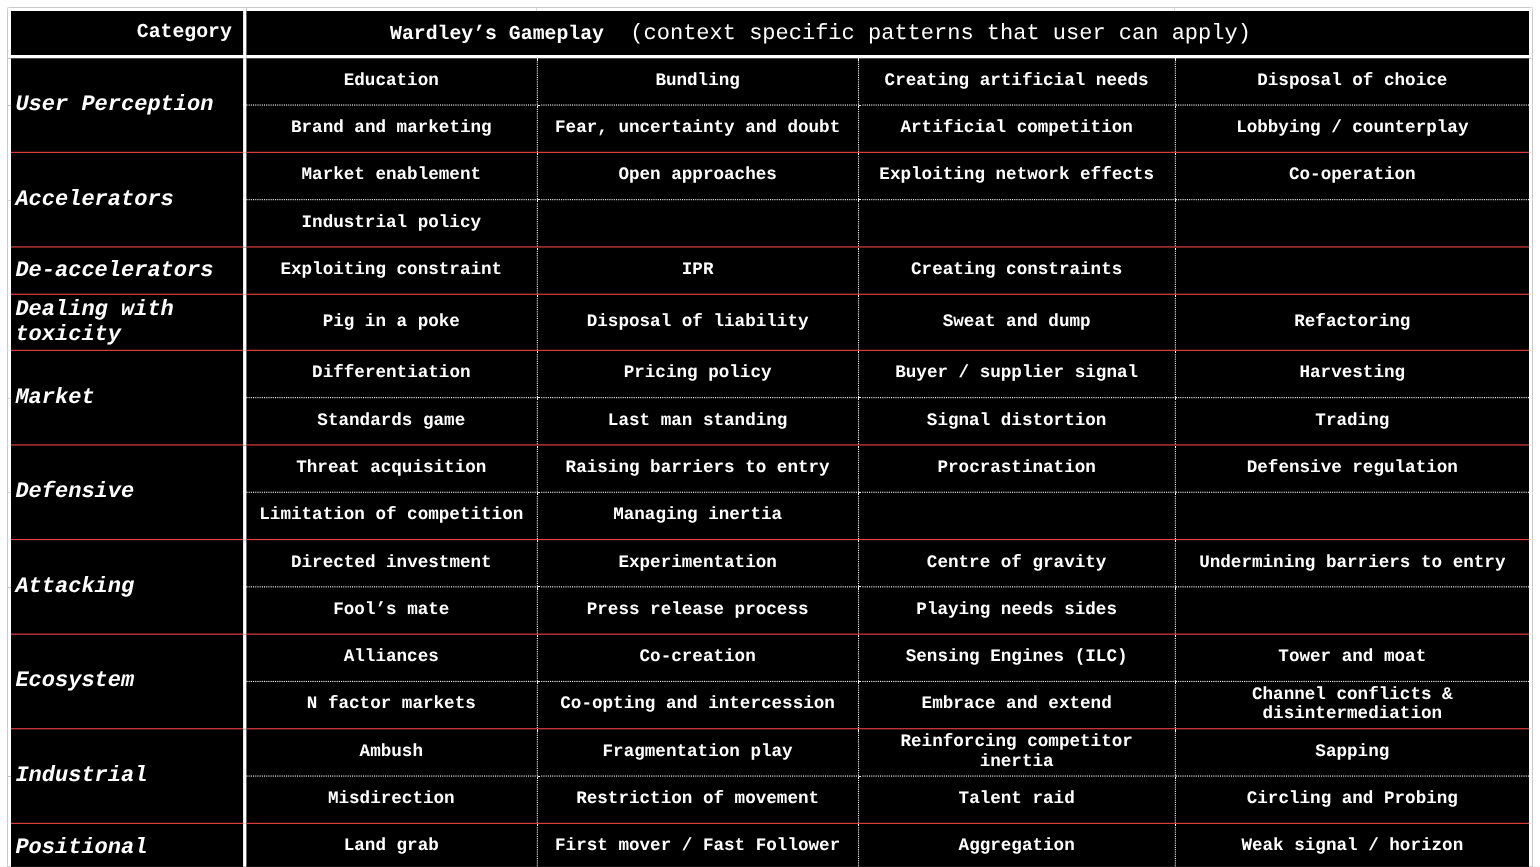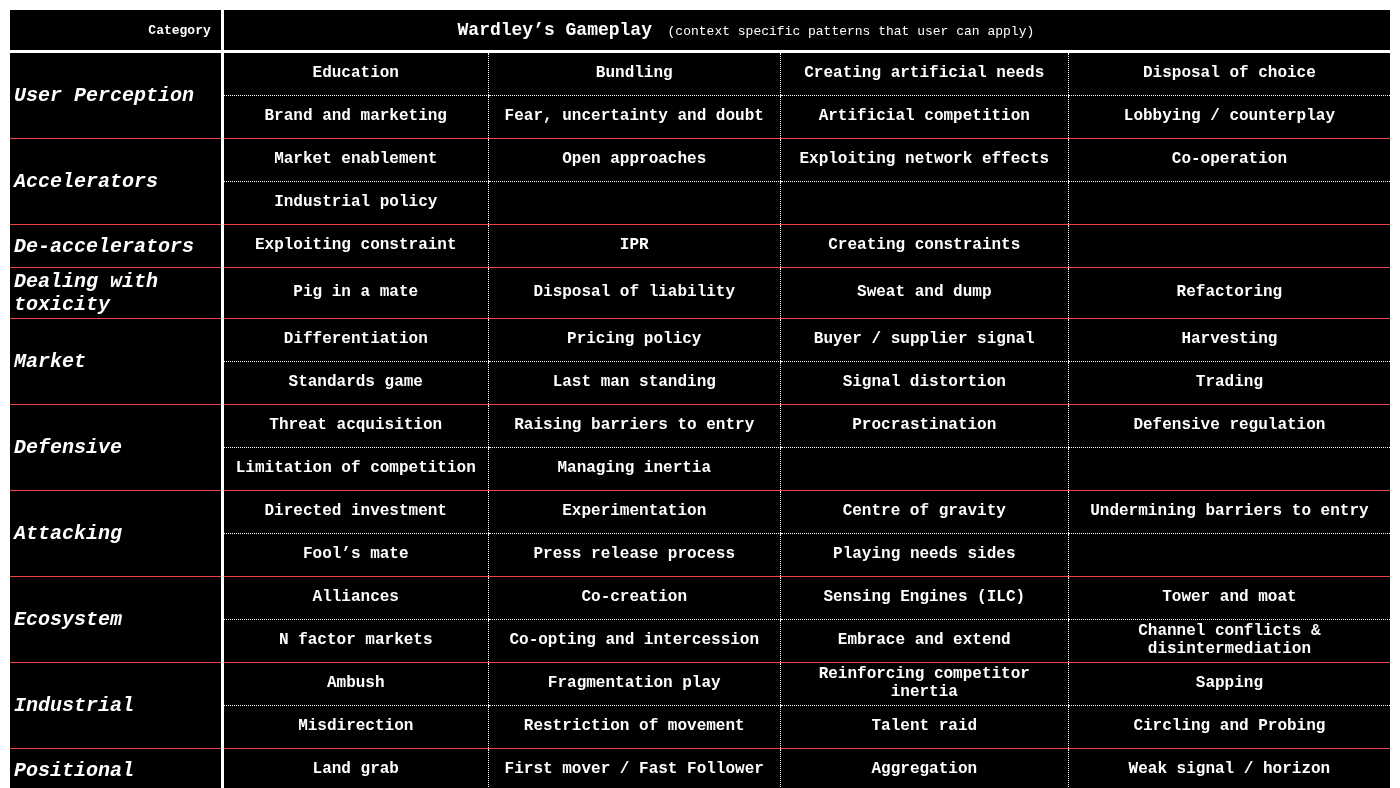--- a/index.html
+++ b/index.html
@@ -9,25 +9,25 @@
     font-family:"Liberation Mono","DejaVu Sans Mono",monospace;
   }
   table.gameplay {
     border-collapse:collapse; table-layout:fixed;
     width:1386px; background:#000000; border:3px solid #ffffff;
   }
   th, td { color:#ffffff; overflow:hidden; }
   thead th { border-bottom:3px solid #ffffff; height:36px; background:#000000; }
   th.cat-h {
     text-align:right; padding:2px 10px 2px 4px;
-    font-size:13px; font-weight:700; border-right:3px solid #ffffff;
+    font-size:18px; font-weight:700; border-right:3px solid #ffffff;
   }
   th.title-h { text-align:center; padding:2px 130px 2px 8px; font-weight:400; }
   .title-main { font-weight:700; font-size:18px; white-space:pre; }
-  .title-sub  { font-weight:400; font-size:13px; white-space:pre; }
+  .title-sub  { font-weight:400; font-size:20px; white-space:pre; }
   tbody td { height:38px; vertical-align:middle; background:#000000; }
   td.cat {
     text-align:left; padding:2px 10px 2px 4px;
     font-style:italic; font-weight:700; font-size:20px;
     border-right:3px solid #ffffff;
   }
   td.cell {
     text-align:center; font-weight:700; font-size:16px;
     padding:2px 8px; line-height:1.12;
   }
@@ -83,21 +83,21 @@
       </tr>
       <tr class="group-start">
         <td class="cat" rowspan="1">De-accelerators</td>
         <td class="cell">Exploiting constraint</td>
         <td class="cell">IPR</td>
         <td class="cell">Creating constraints</td>
         <td class="cell"></td>
       </tr>
       <tr class="group-start">
         <td class="cat" rowspan="1">Dealing with toxicity</td>
-        <td class="cell">Pig in a mate</td>
+        <td class="cell">Pig in a poke</td>
         <td class="cell">Disposal of liability</td>
         <td class="cell">Sweat and dump</td>
         <td class="cell">Refactoring</td>
       </tr>
       <tr class="group-start">
         <td class="cat" rowspan="2">Market</td>
         <td class="cell sep-b">Differentiation</td>
         <td class="cell sep-b">Pricing policy</td>
         <td class="cell sep-b">Buyer / supplier signal</td>
         <td class="cell sep-b">Harvesting</td>

